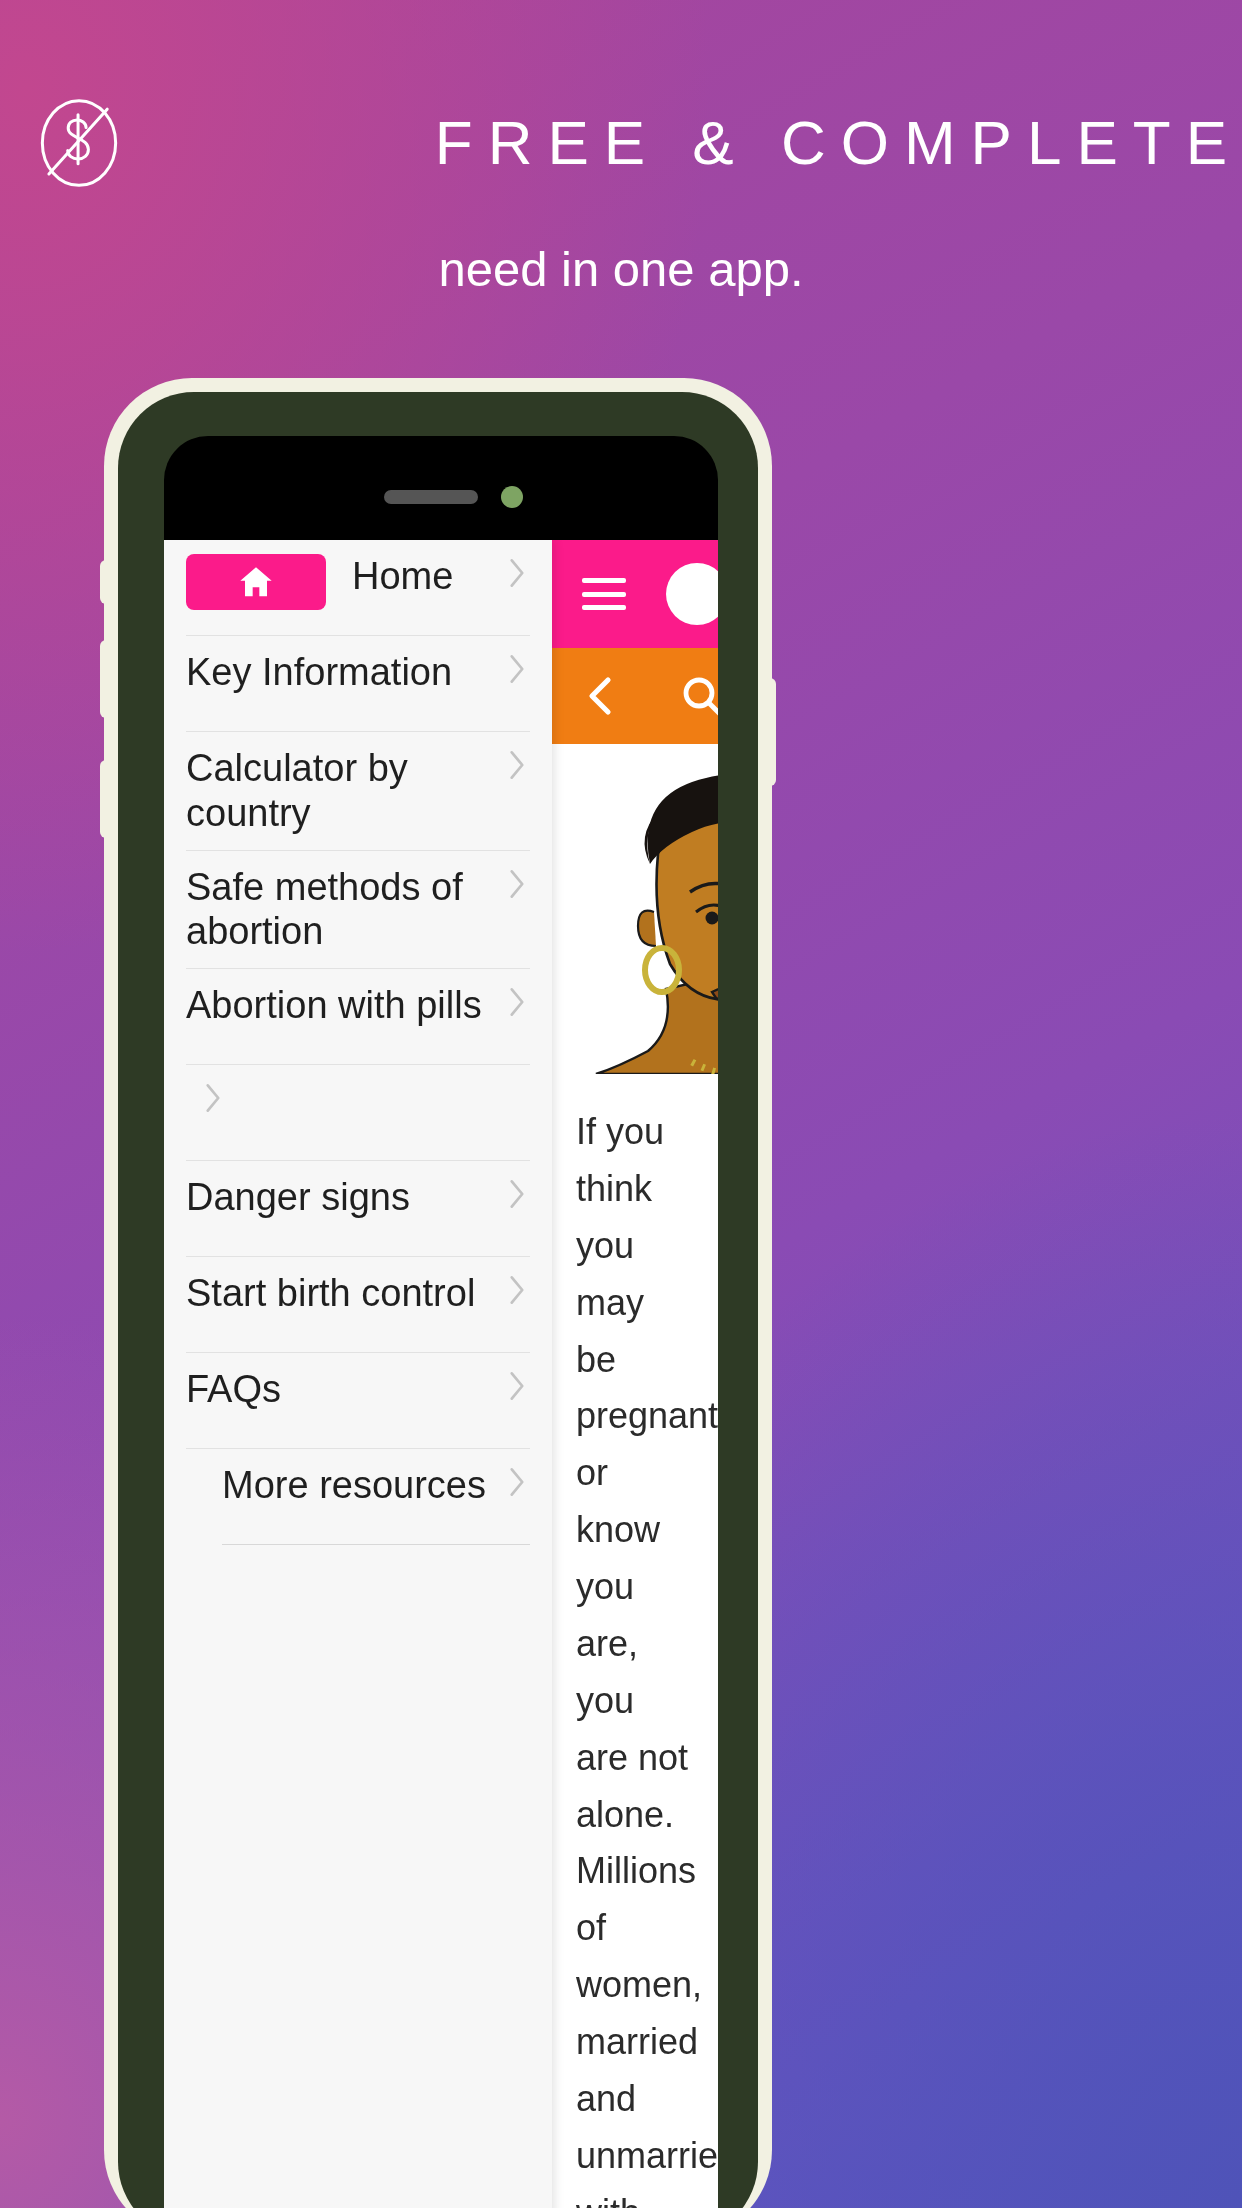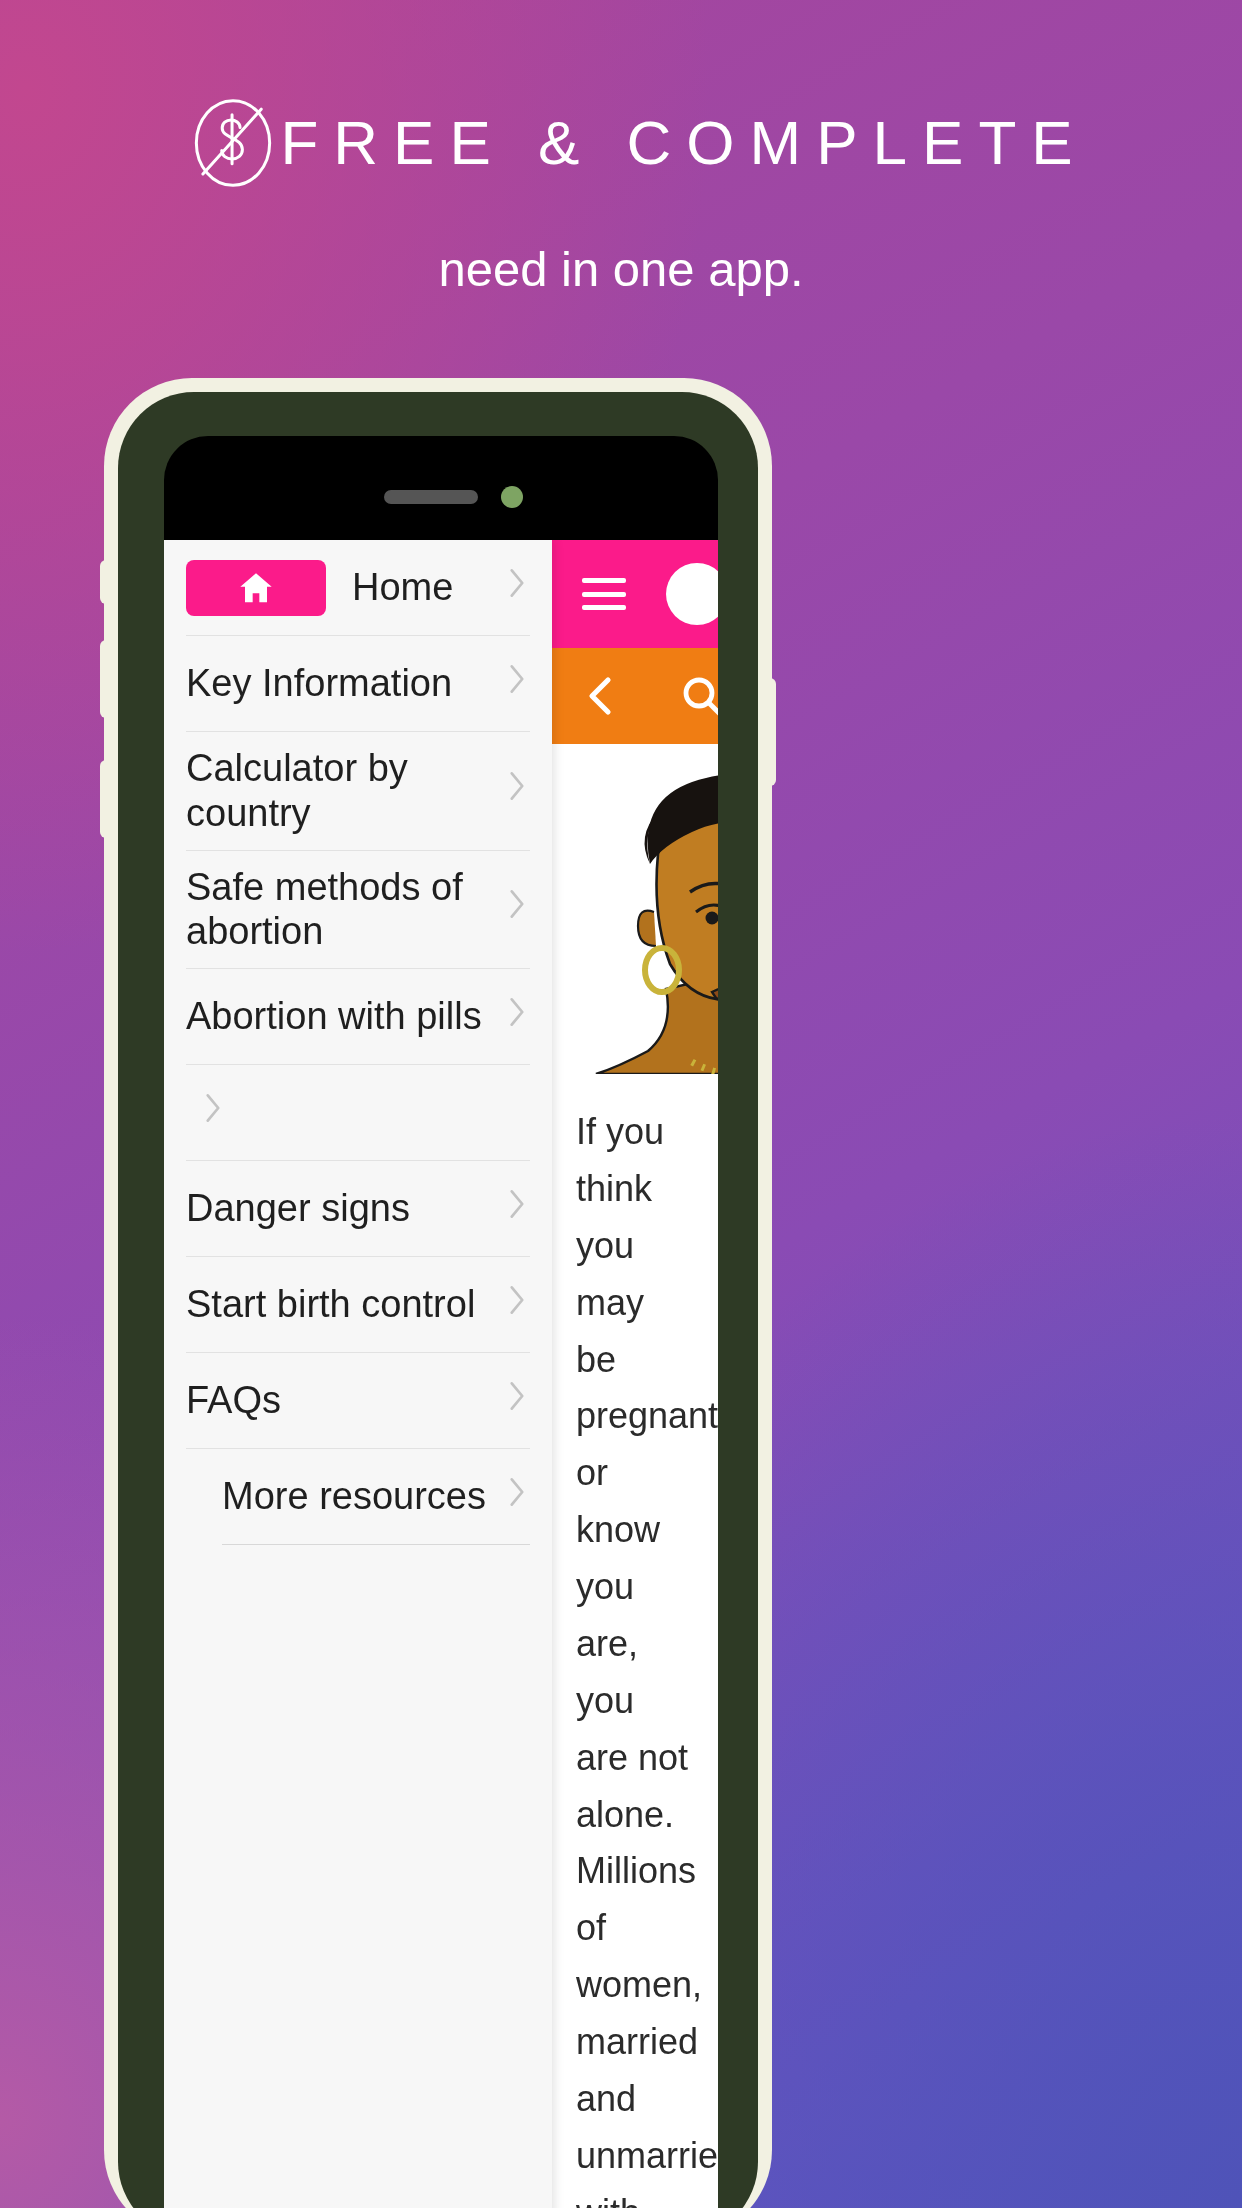--- a/index.html
+++ b/index.html
@@ -9,21 +9,21 @@
     background:
       radial-gradient(120% 85% at 2% 4%, #c2478f 0%, rgba(194,71,143,0) 46%),
       radial-gradient(110% 70% at 0% 96%, #b45aa6 0%, rgba(180,90,166,0) 52%),
       radial-gradient(120% 90% at 100% 100%, #4f53b8 0%, rgba(79,83,184,0) 55%),
       linear-gradient(150deg, #a8459b 0%, #9a48a8 32%, #8a4bb4 58%, #6d52c0 82%, #5a56c4 100%);
   }
 
   
   .promo{position:absolute;left:0;top:0;width:1242px;}
   .promo-title-row{
-    display:flex;align-items:center;justify-content:center;
+    display:flex;align-items:center;justify-content:space-between;
     margin-top:96px;padding-left:32px;
   }
   .logo-badge{width:94px;height:94px;flex:0 0 auto;}
   .promo-title{
     color:#ffffff;font-size:62px;font-weight:400;letter-spacing:15px;
     white-space:nowrap;line-height:1;
   }
   .promo-sub{
     margin-top:48px;text-align:center;color:#ffffff;
     font-size:49px;line-height:1.28;font-weight:400;
@@ -68,21 +68,21 @@
   }
 
   
   .menu-panel{
     position:absolute;left:0;top:0;width:388px;bottom:0;
     background:#f7f7f7;z-index:3;
     box-shadow:2px 0 10px rgba(0,0,0,0.12);
   }
   .menu-list{padding:0 22px;}
   .menu-row{
-    display:flex;align-items:center;min-height:96px;
+    display:flex;min-height:96px;
     border-bottom:1px solid #e2e2e2;padding:14px 0;box-sizing:border-box;
   }
   .menu-row:last-child{border-bottom:1px solid #d8d8d8;margin-left:36px;}
   .menu-label{
     flex:1;color:#1f1f1f;font-size:38px;line-height:1.18;
     white-space:pre-line;
   }
   .home-chip{
     width:140px;height:56px;border-radius:8px;background:#fb1b8a;
     display:flex;align-items:center;justify-content:center;flex:0 0 auto;

